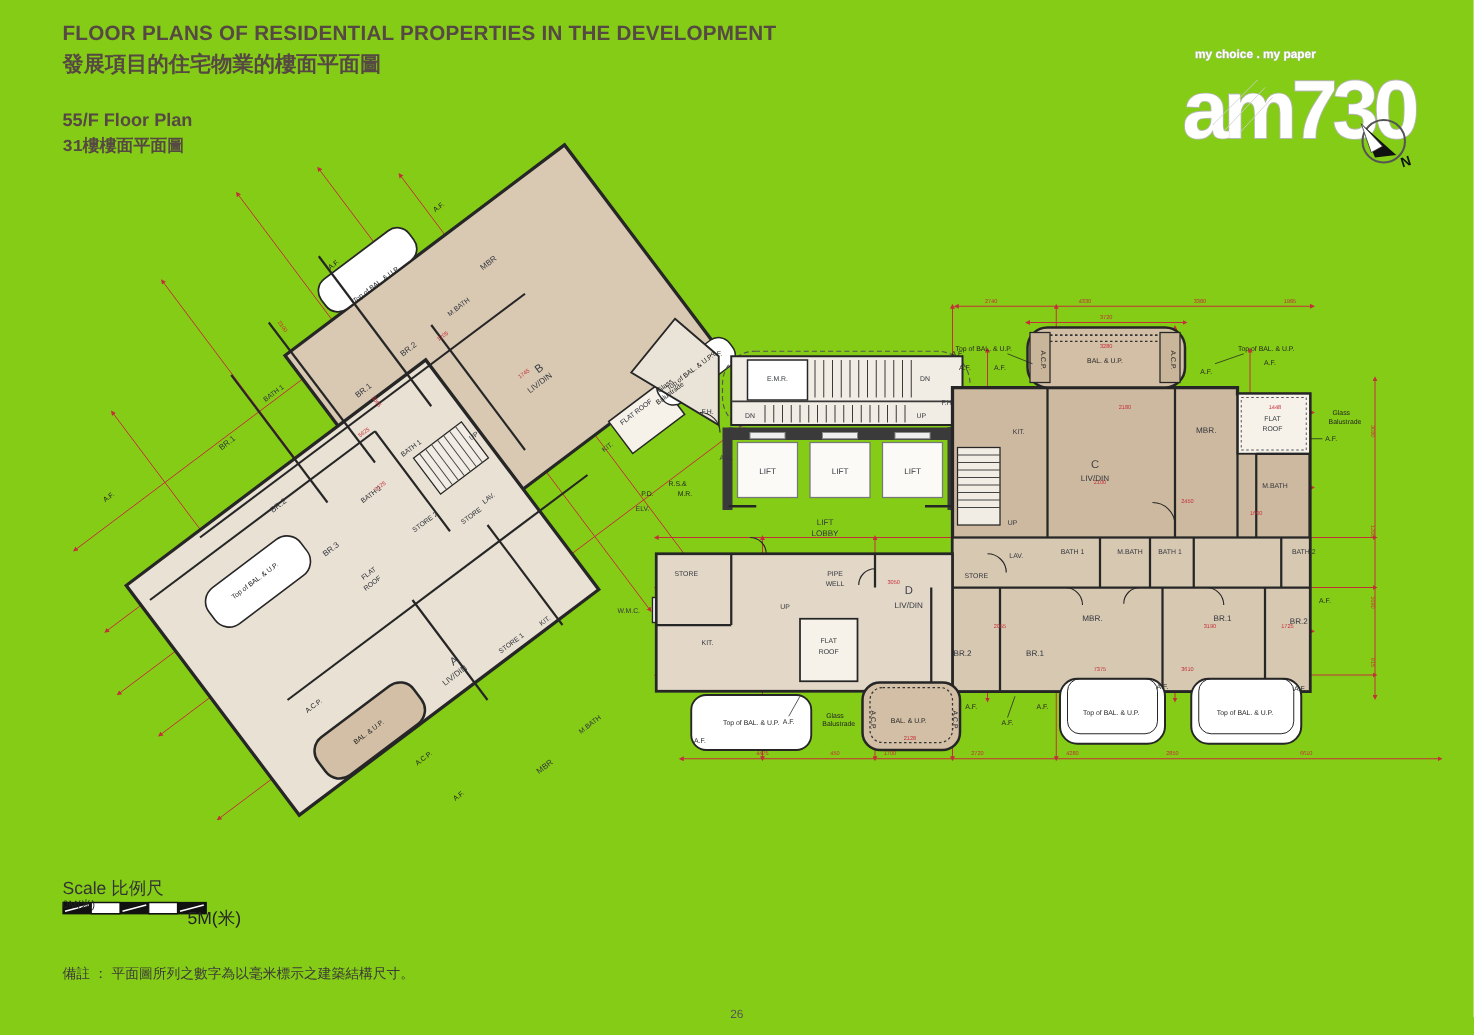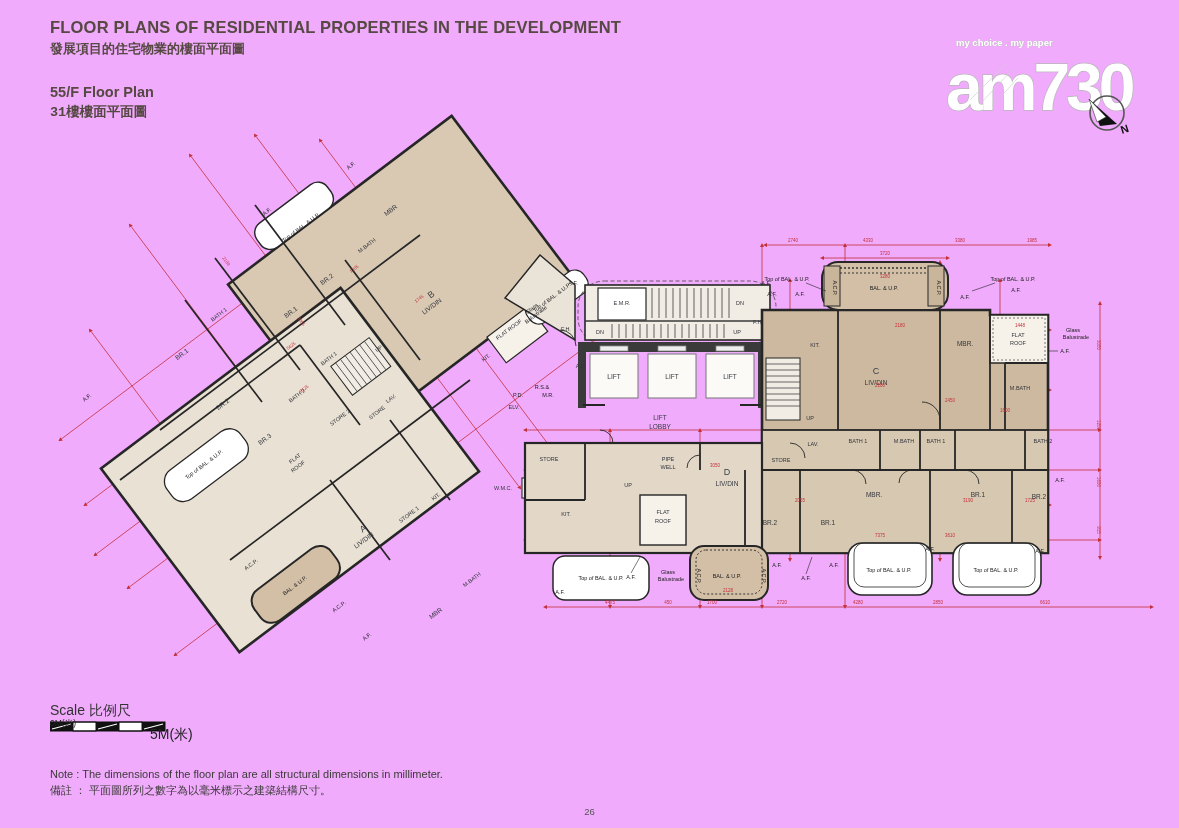--- a/index.html
+++ b/index.html
@@ -1,20 +1,20 @@
 <!DOCTYPE html>
 <html><head>
 <meta charset="utf-8">
 <style>
   html,body{margin:0;padding:0;background:#ffffff;}
-  .page{position:relative;width:1179px;height:828px;background:#f0abfc;overflow:hidden;
+  .page{position:relative;width:1179px;height:828px;background:#84cc16;overflow:hidden;
         font-family:"Liberation Sans",sans-serif;}
   .hdr{position:absolute;left:50px;top:18px;color:#564842;}
   .hdr .t1{font-size:16.5px;font-weight:bold;letter-spacing:.2px;}
-  .hdr .t2{font-size:13px;font-weight:bold;margin-top:3px;}
+  .hdr .t2{font-size:17px;font-weight:bold;margin-top:3px;}
   .hdr .t3{font-size:14.5px;font-weight:bold;margin-top:26px;}
   .hdr .t4{font-size:13.5px;font-weight:bold;margin-top:3px;font-family:Liberation Mono, monospace;}
   .logo{position:absolute;left:940px;top:30px;width:205px;height:118px;}
   .plansvg{position:absolute;left:0;top:0;}
   .scale{position:absolute;left:50px;top:702px;width:180px;color:#222;}
   .scale .lab{font-size:14px;font-weight:normal;color:#333;}
   .scale .m0{position:absolute;left:0;top:16px;font-size:8.5px;}
   .scale .m5{position:absolute;left:100px;top:24px;font-size:14px;}
   .notes{position:absolute;left:50px;top:768px;color:#3c3a38;}
   .notes .n1{font-size:11px;}
@@ -458,18 +458,17 @@
       <rect x="69" y="2" width="23" height="9" fill="#fff" stroke="#111" stroke-width="1"></rect>
       <rect x="92" y="2" width="23" height="9" fill="#111"></rect>
         <line x1="94" y1="9" x2="113" y2="4" stroke="#fff" stroke-width="1.2"></line>
       <rect x="0" y="2" width="115" height="9" fill="none" stroke="#111" stroke-width="1"></rect>
     </svg>
     <span class="m0">0M(米)</span>
     <span class="m5">5M(米)</span>
   </div>
 
   <div class="notes">
-    <div class="n1">Note :  The dimensions of the floor plan are all structural dimensions in millimeter.</div>
     <div class="n2">備註 ：  平面圖所列之數字為以毫米標示之建築結構尺寸。</div>
   </div>
 
   <div class="pageno">26</div>
 </div>
 
 </body></html>

